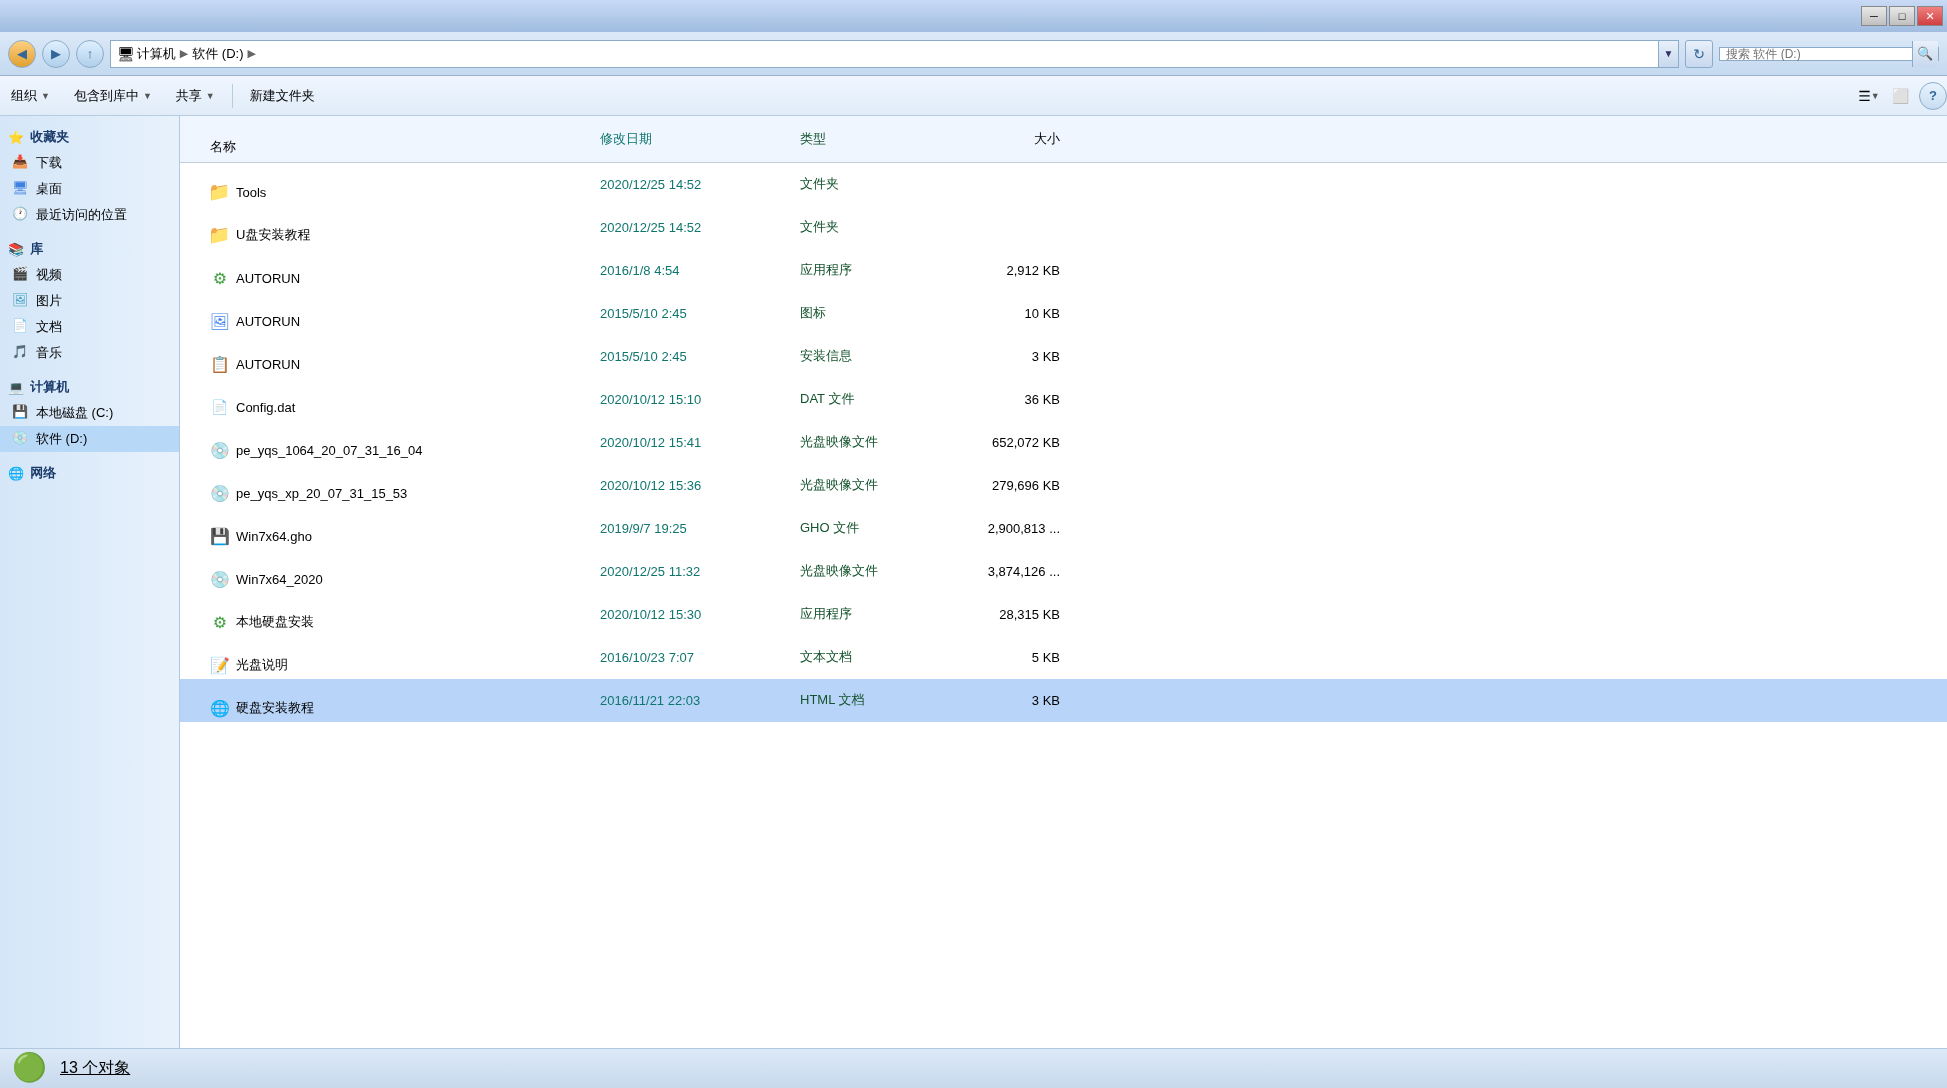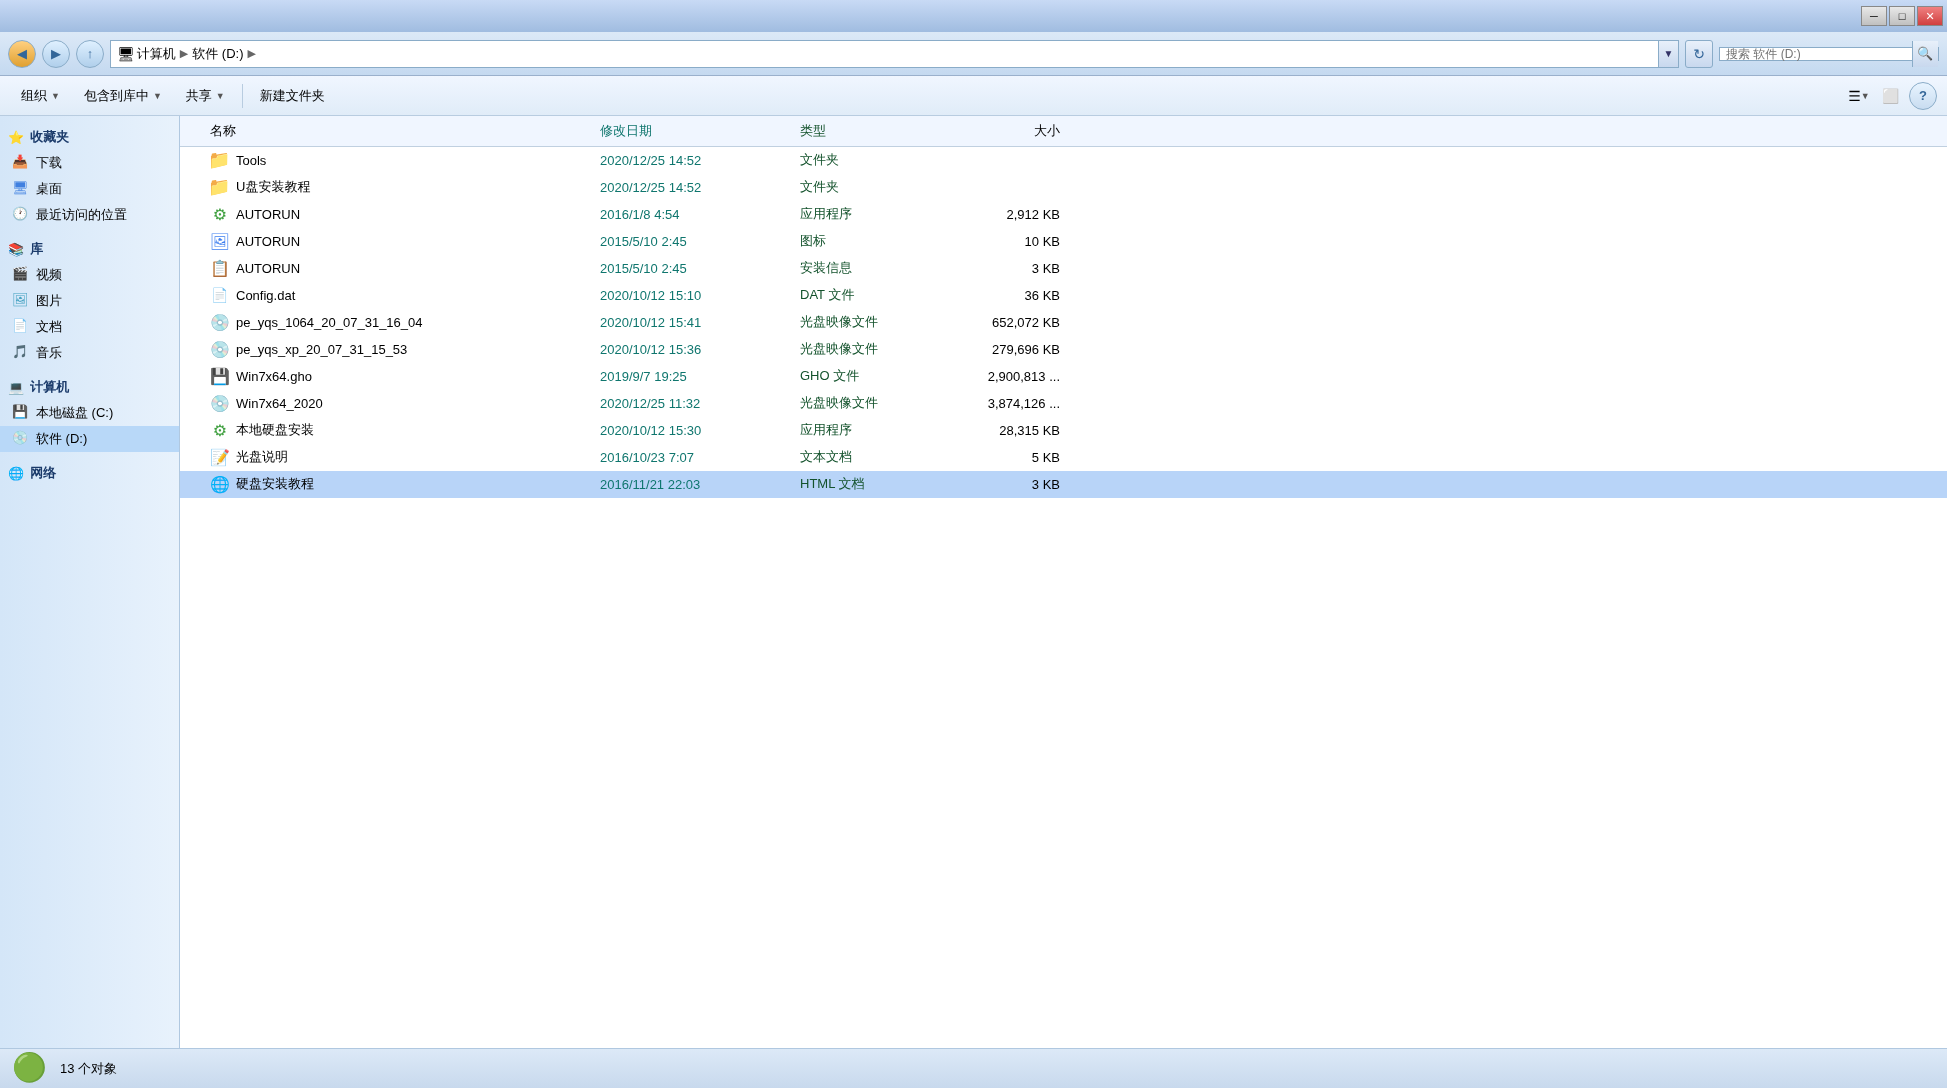--- a/index.html
+++ b/index.html
@@ -138,21 +138,21 @@
       font-size: 13px;
       color: #336699;
     }
 
     
     .toolbar {
       height: 40px;
       background: linear-gradient(to bottom, #f0f6ff, #e0ecf8);
       display: flex;
       align-items: center;
-      padding: 0 10px;
+      padding: 0 0;
       gap: 2px;
       border-bottom: 1px solid #b8cce0;
     }
     .toolbar-btn {
       height: 30px;
       padding: 0 10px;
       border: 1px solid transparent;
       background: transparent;
       cursor: pointer;
       display: flex;
@@ -241,21 +241,21 @@
     }
     .file-list-header {
       display: flex;
       align-items: center;
       padding: 6px 0;
       border-bottom: 1px solid #c0d0e0;
       background: #f0f6ff;
       position: sticky;
       top: 0;
     }
-    .col-name { width: 420px; padding-left: 30px; font-weight: normal; color: #000; cursor: pointer; }
+    .col-name { width: 420px; padding-left: 30px; font-weight: normal; color: #000; cursor: pointer; margin-top: 16px; }
     .col-date { width: 200px; color: #0f766e; cursor: pointer; }
     .col-type { width: 160px; color: #14532d; cursor: pointer; }
     .col-size { width: 120px; text-align: right; padding-right: 20px; color: #000; cursor: pointer; }
 
     .file-row {
       display: flex;
       align-items: center;
       padding: 3px 0;
       cursor: pointer;
       border-bottom: 1px solid transparent;
@@ -279,21 +279,21 @@
     .statusbar {
       height: 40px;
       background: linear-gradient(to bottom, #dce9f7, #c8d9ed);
       border-top: 1px solid #b0c8e0;
       display: flex;
       align-items: center;
       padding: 0 12px;
       gap: 12px;
     }
     .status-icon { width: 36px; height: 36px; }
-    .status-text { font-size: 13px; color: #000; }
+    .status-text { font-size: 16px; color: #000; text-decoration: underline; }
 
     
     ::-webkit-scrollbar { width: 14px; }
     ::-webkit-scrollbar-track { background: #e8f0fa; }
     ::-webkit-scrollbar-thumb { background: #a0b8d0; border: 2px solid #e8f0fa; border-radius: 4px; }
 
     .dropdown-arrow { font-size: 9px; color: #555; }
   </style>
 </head>
 <body>

